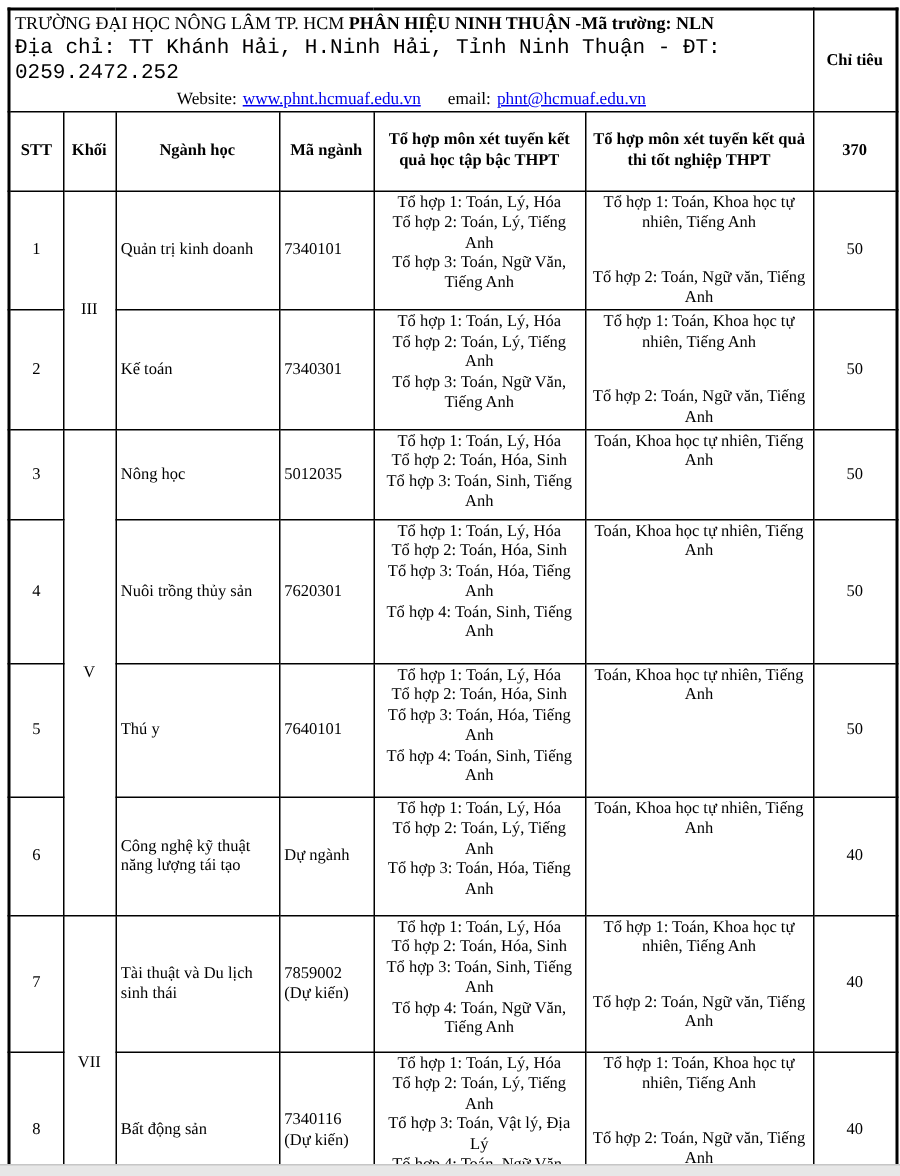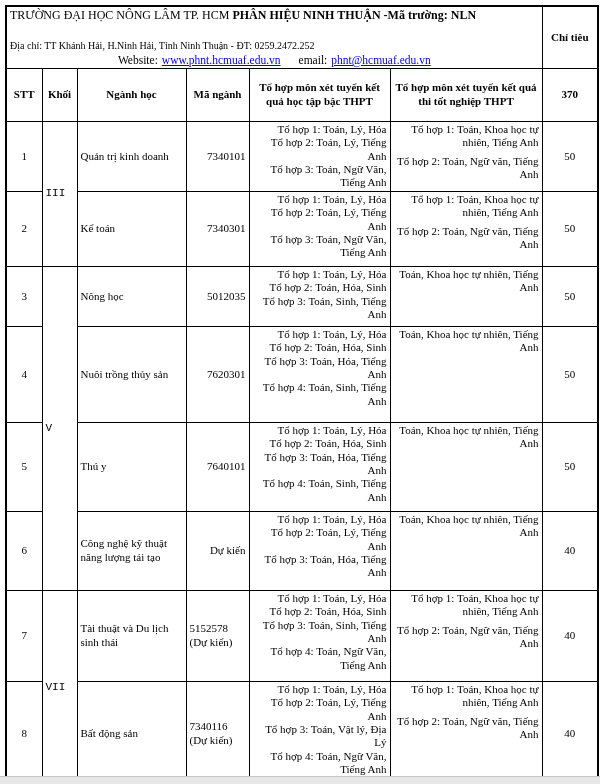--- a/index.html
+++ b/index.html
@@ -27,44 +27,44 @@
     font-size: 11px;
     line-height: 1.22;
     padding: 1px 3px;
     overflow: hidden;
     word-wrap: break-word;
   }
   
   .title-cell { padding: 3px 5px 2px 5px; vertical-align: middle; }
   .title-line1 { font-size: 12px; }
   .title-line1 .bold { font-weight: bold; }
-  .title-line2 { font-size: 10px; margin-top: 17px; }
+  .title-line2 { font-size: 14px; margin-top: 1px; font-family: Liberation Mono, monospace; }
   .title-line3 { font-size: 11.5px; text-align: center; margin-top: 1px; }
   .link { color: #0000ee; text-decoration: underline; cursor: pointer; }
   .gap-lg { display: inline-block; width: 18px; }
   .gap-sm { display: inline-block; width: 4px; }
   .chitieu-cell {
     font-weight: bold; text-align: center; vertical-align: middle;
     font-size: 11.5px;
   }
   
   table.adm th {
     font-weight: bold;
     text-align: center;
     vertical-align: middle;
     padding: 2px;
   }
   
   .c-stt   { text-align: center; vertical-align: middle; }
-  .c-khoi  { text-align: left; vertical-align: middle; font-family: Liberation Mono, monospace; }
+  .c-khoi  { text-align: center; vertical-align: middle; }
   .c-nganh { text-align: left;   vertical-align: middle; padding: 2px 4px; }
-  .c-ma    { text-align: right; vertical-align: middle; padding: 2px 3px; }
+  .c-ma    { text-align: left; vertical-align: middle; padding: 2px 3px; }
   .c-ma.left { text-align: left; }
-  .c-hoctap, .c-thi { text-align: right; vertical-align: top; padding: 1px 4px; }
-  .c-thi .para + .para { margin-top: 5px; }
+  .c-hoctap, .c-thi { text-align: center; vertical-align: top; padding: 1px 4px; }
+  .c-thi .para + .para { margin-top: 23px; }
   .c-chi   { text-align: center; vertical-align: middle; }
   
   .bottom-bar {
     position: absolute;
     left: 0; bottom: 0;
     width: 600px; height: 7px;
     background: #e7e7e7;
     border-top: 1px solid #c6c6c6;
   }
 </style>
@@ -175,36 +175,36 @@
             <div>Tổ hợp 4: Toán, Sinh, Tiếng Anh</div>
           </td>
           <td class="c-thi">
             <div class="para">Toán, Khoa học tự nhiên, Tiếng Anh</div>
           </td>
           <td class="c-chi">50</td>
         </tr>
         <tr style="height: 79px;">
           <td class="c-stt">6</td>
           <td class="c-nganh">Công nghệ kỹ thuật năng lượng tái tạo</td>
-          <td class="c-ma">Dự kiến</td>
+          <td class="c-ma">Dự ngành</td>
           <td class="c-hoctap">
             <div>Tổ hợp 1: Toán, Lý, Hóa</div>
             <div>Tổ hợp 2: Toán, Lý, Tiếng Anh</div>
             <div>Tổ hợp 3: Toán, Hóa, Tiếng Anh</div>
           </td>
           <td class="c-thi">
             <div class="para">Toán, Khoa học tự nhiên, Tiếng Anh</div>
           </td>
           <td class="c-chi">40</td>
         </tr>
         <tr style="height: 91px;">
           <td class="c-stt">7</td>
           <td class="c-khoi" rowspan="2">VII</td>
           <td class="c-nganh">Tài thuật và Du lịch sinh thái</td>
-          <td class="c-ma left">5152578 (Dự kiến)</td>
+          <td class="c-ma left">7859002 (Dự kiến)</td>
           <td class="c-hoctap">
             <div>Tổ hợp 1: Toán, Lý, Hóa</div>
             <div>Tổ hợp 2: Toán, Hóa, Sinh</div>
             <div>Tổ hợp 3: Toán, Sinh, Tiếng Anh</div>
             <div>Tổ hợp 4: Toán,  Ngữ Văn, Tiếng Anh</div>
           </td>
           <td class="c-thi">
             <div class="para">Tổ hợp 1:  Toán, Khoa học tự nhiên, Tiếng Anh</div>
             <div class="para">Tổ hợp 2: Toán, Ngữ văn, Tiếng Anh</div>
           </td>

